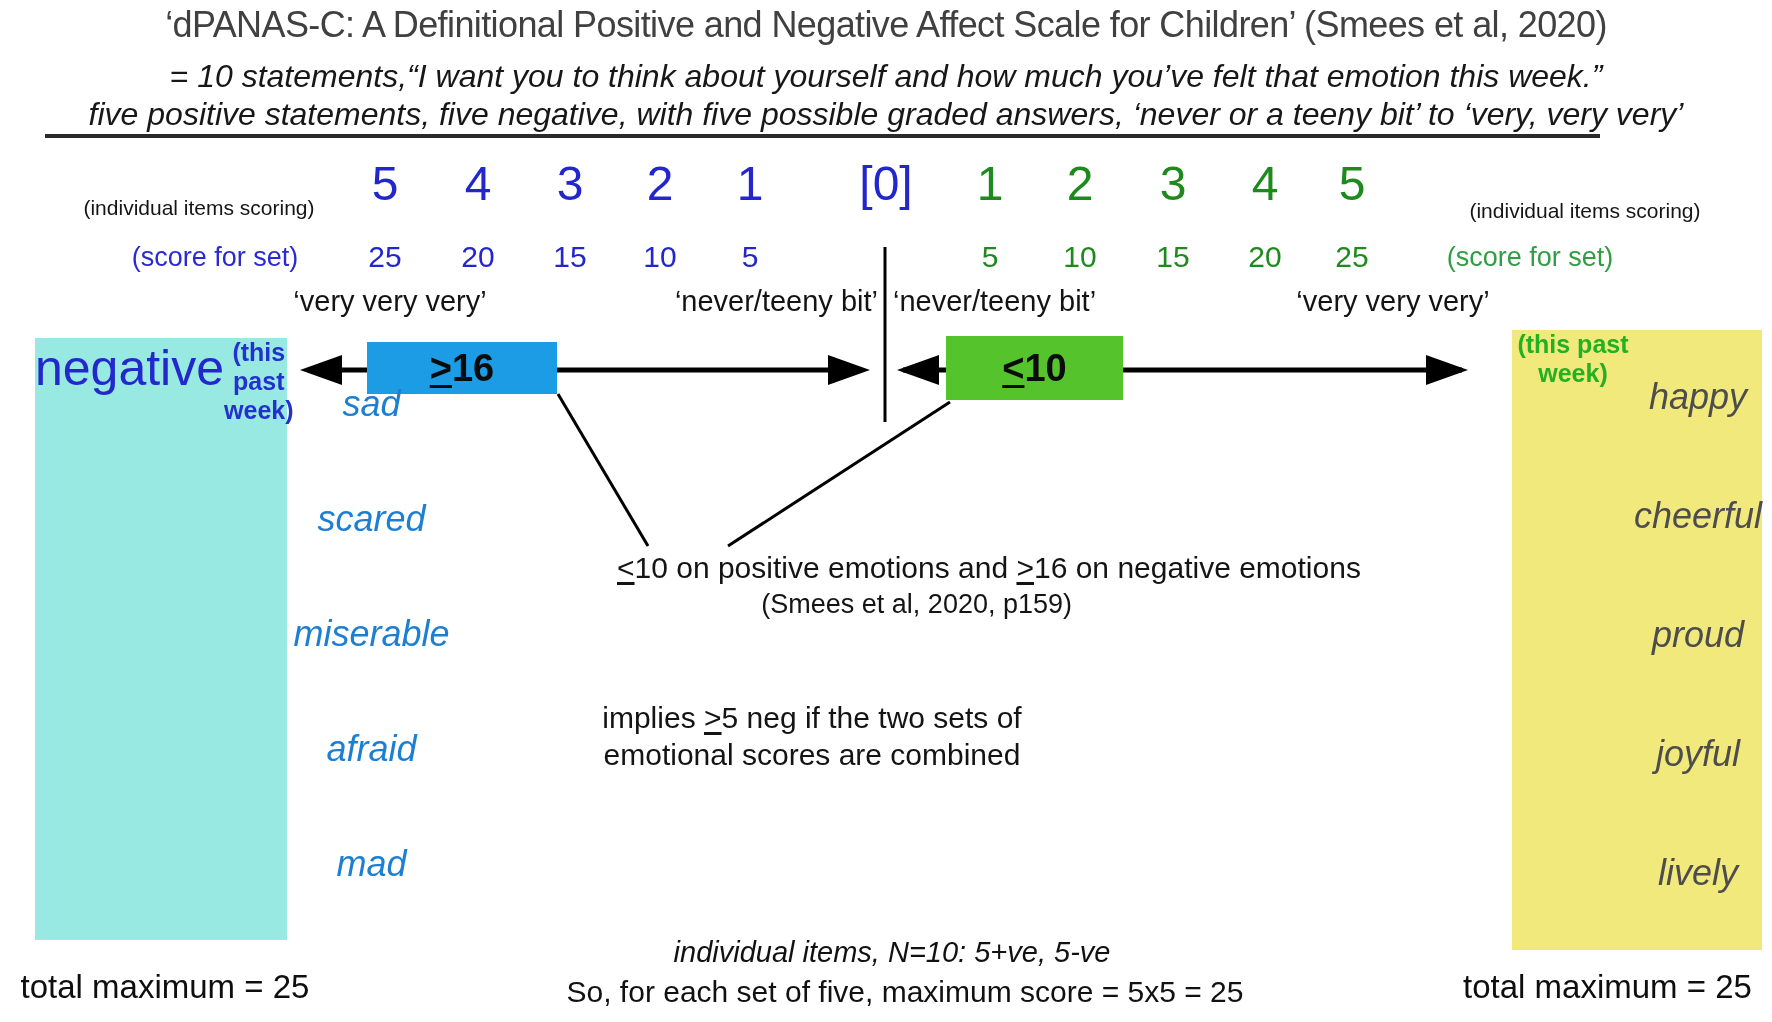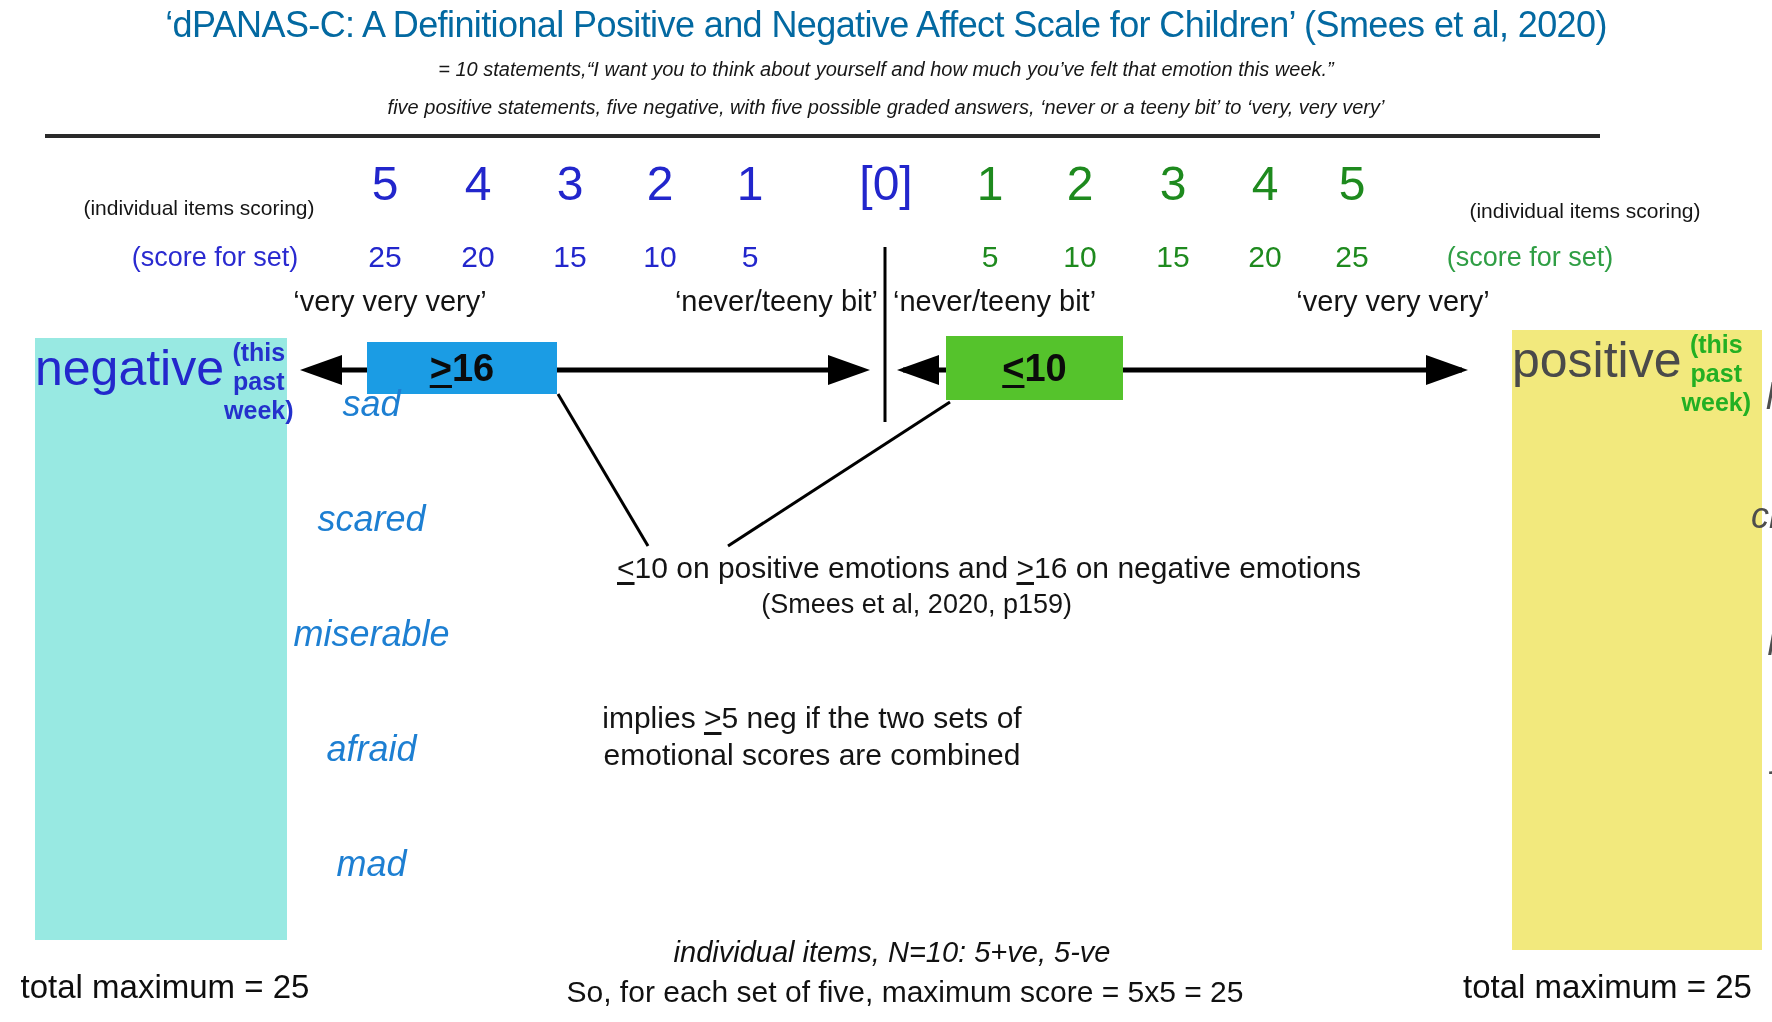--- a/index.html
+++ b/index.html
@@ -9,22 +9,22 @@
     width: 1772px;
     height: 1022px;
     background: #ffffff;
     font-family: "Liberation Sans", "DejaVu Sans", sans-serif;
     color: #111;
     overflow: hidden;
   }
   .abs { position: absolute; }
   .center { text-align: center; }
 
-  .title { top: 4px; left: 0; width: 100%; font-size: 36px; letter-spacing: -0.6px; color: #0369a1; }
-  .sub { left: 0; width: 100%; font-size: 20px; font-style: italic; color: #171717; }
+  .title { top: 4px; left: 0; width: 100%; font-size: 36px; letter-spacing: -0.6px; color: #404040; }
+  .sub { left: 0; width: 100%; font-size: 32px; font-style: italic; color: #171717; }
   .sub1 { top: 58px; }
   .sub2 { top: 96px; }
   .hrule { left: 45px; top: 134px; width: 1555px; height: 4px; background: #2a2a2a; }
 
   .cap { font-size: 21px; color: #151515; }
   .cap-set { font-size: 27px; }
   .num { font-size: 48px; width: 70px; text-align: center; }
   .setnum { font-size: 30px; width: 70px; text-align: center; }
   .anchor { font-size: 29px; color: #131313; }
 
@@ -138,21 +138,20 @@
     <div class="panel-items">
       <div class="panel-item">sad</div>
       <div class="panel-item">scared</div>
       <div class="panel-item">miserable</div>
       <div class="panel-item">afraid</div>
       <div class="panel-item">mad</div>
     </div>
   </div>
 
   <div class="abs panel pos-panel" style="left:1512px; top:330px; width:250px; height:620px;">
-    <div class="panel-title">positive</div>
     <div class="panel-sub">(this past week)</div>
     <div class="panel-items">
       <div class="panel-item">happy</div>
       <div class="panel-item">cheerful</div>
       <div class="panel-item">proud</div>
       <div class="panel-item">joyful</div>
       <div class="panel-item">lively</div>
     </div>
   </div>
 

